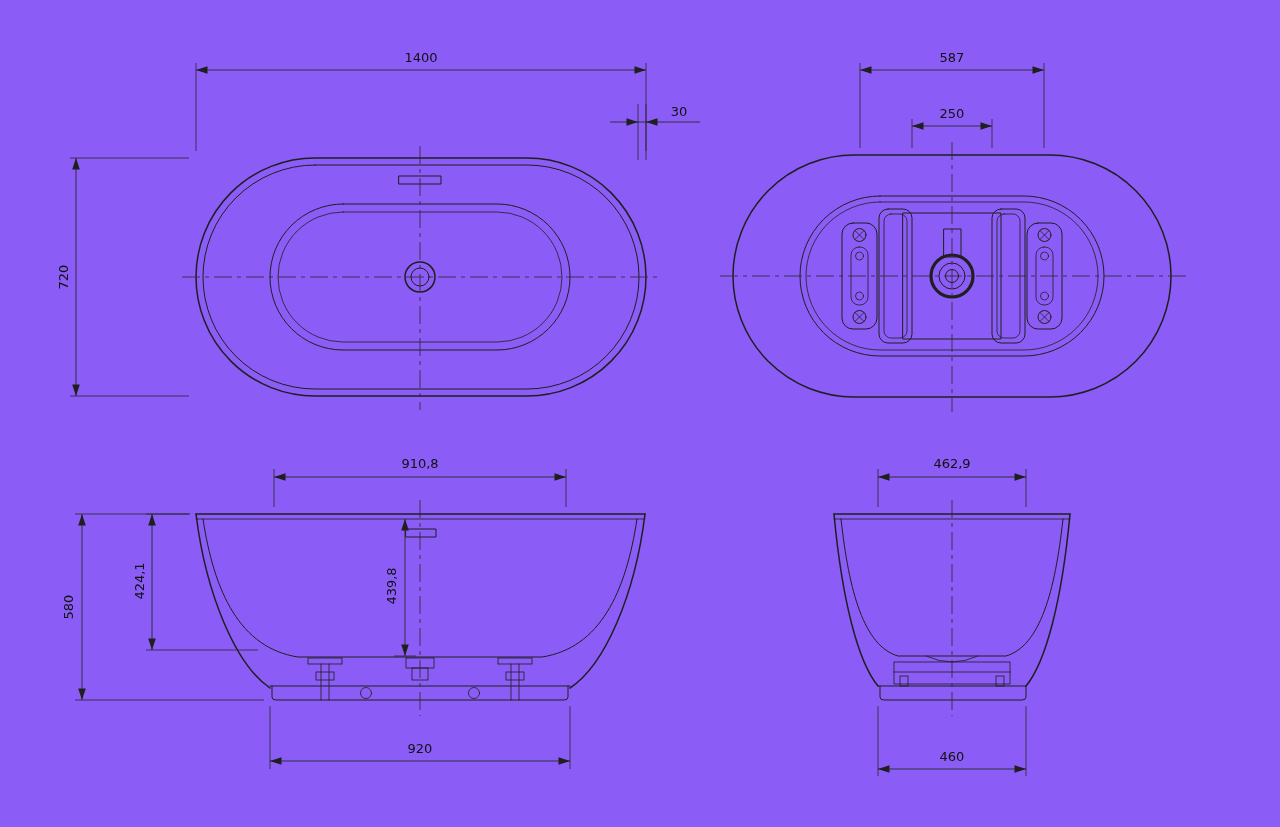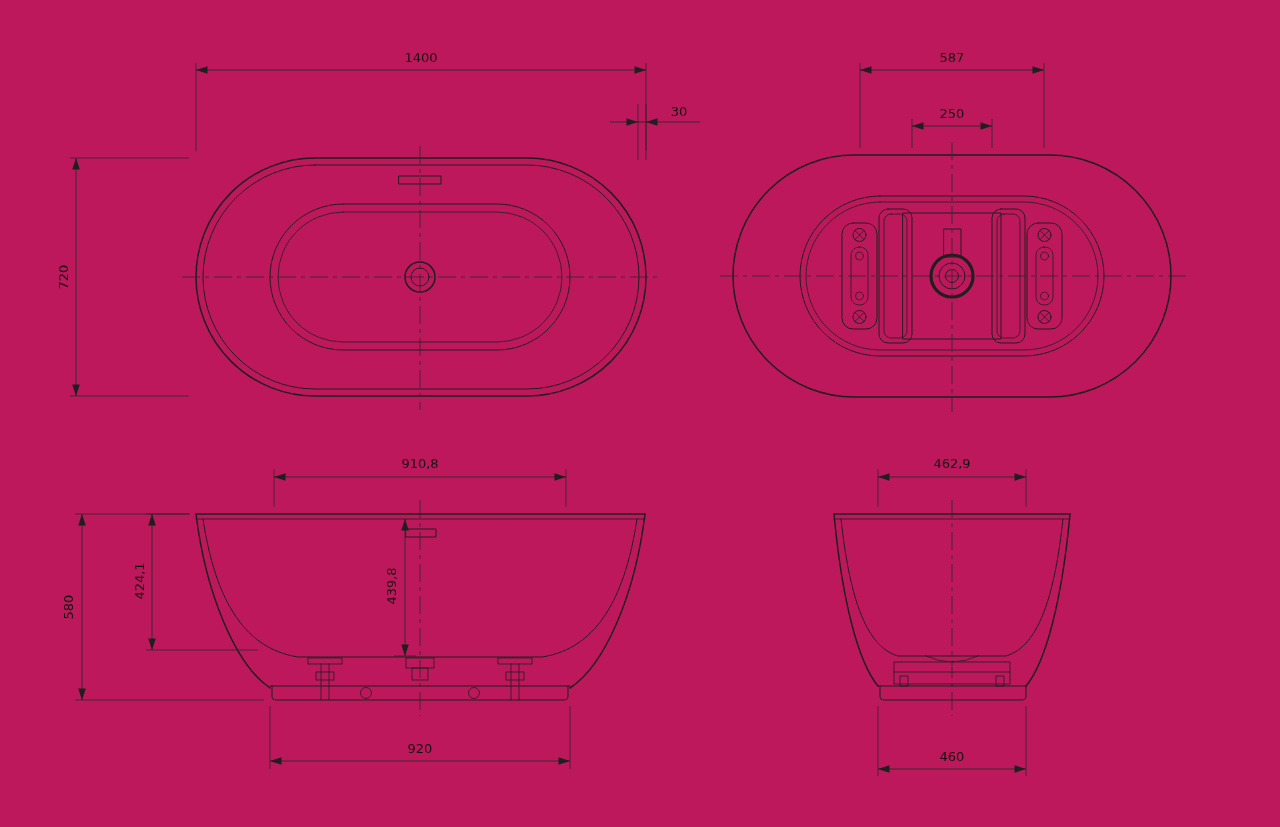--- a/index.html
+++ b/index.html
@@ -1,16 +1,16 @@
 <!DOCTYPE html>
 <html><head>
 <meta charset="utf-8">
 <style>
   html,body{margin:0;padding:0;background:#ffffff;}
-  .page{position:relative;width:1280px;height:827px;background:#be185d;overflow:hidden;}
+  .page{position:relative;width:1280px;height:827px;background:#8b5cf6;overflow:hidden;}
   svg{display:block;}
   
   .ol  {fill:none;stroke:#1f1f1f;stroke-width:1.5;stroke-linejoin:round;stroke-linecap:round;}
   .ol2 {fill:none;stroke:#1f1f1f;stroke-width:1;stroke-linejoin:round;stroke-linecap:round;}
   .thin{fill:none;stroke:#1f1f1f;stroke-width:0.8;stroke-linecap:round;}
   .bold{fill:none;stroke:#1f1f1f;stroke-width:3.2;}
   
   .cl{fill:none;stroke:#2a2a2a;stroke-width:0.8;stroke-dasharray:18 5 4 5;}
   
   .ext{fill:none;stroke:#2a2a2a;stroke-width:0.8;}

